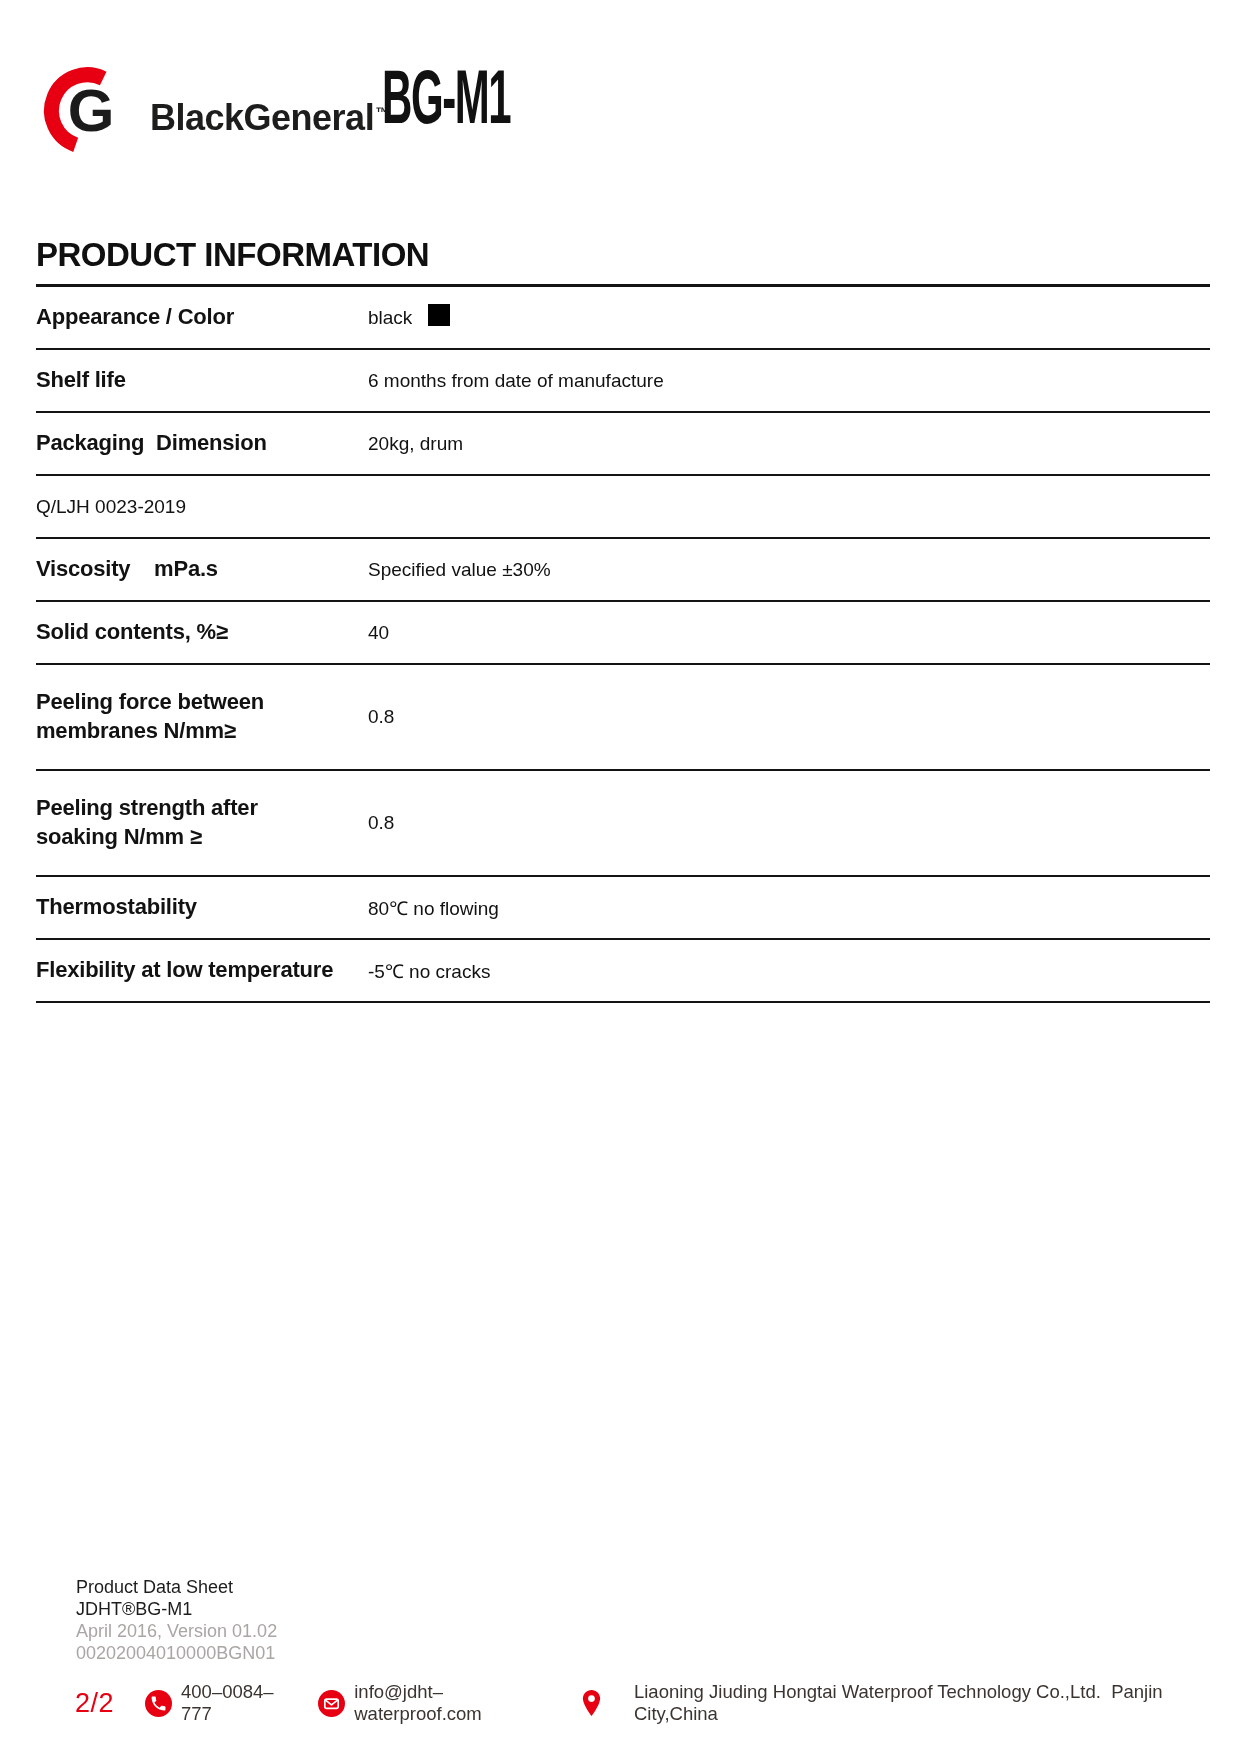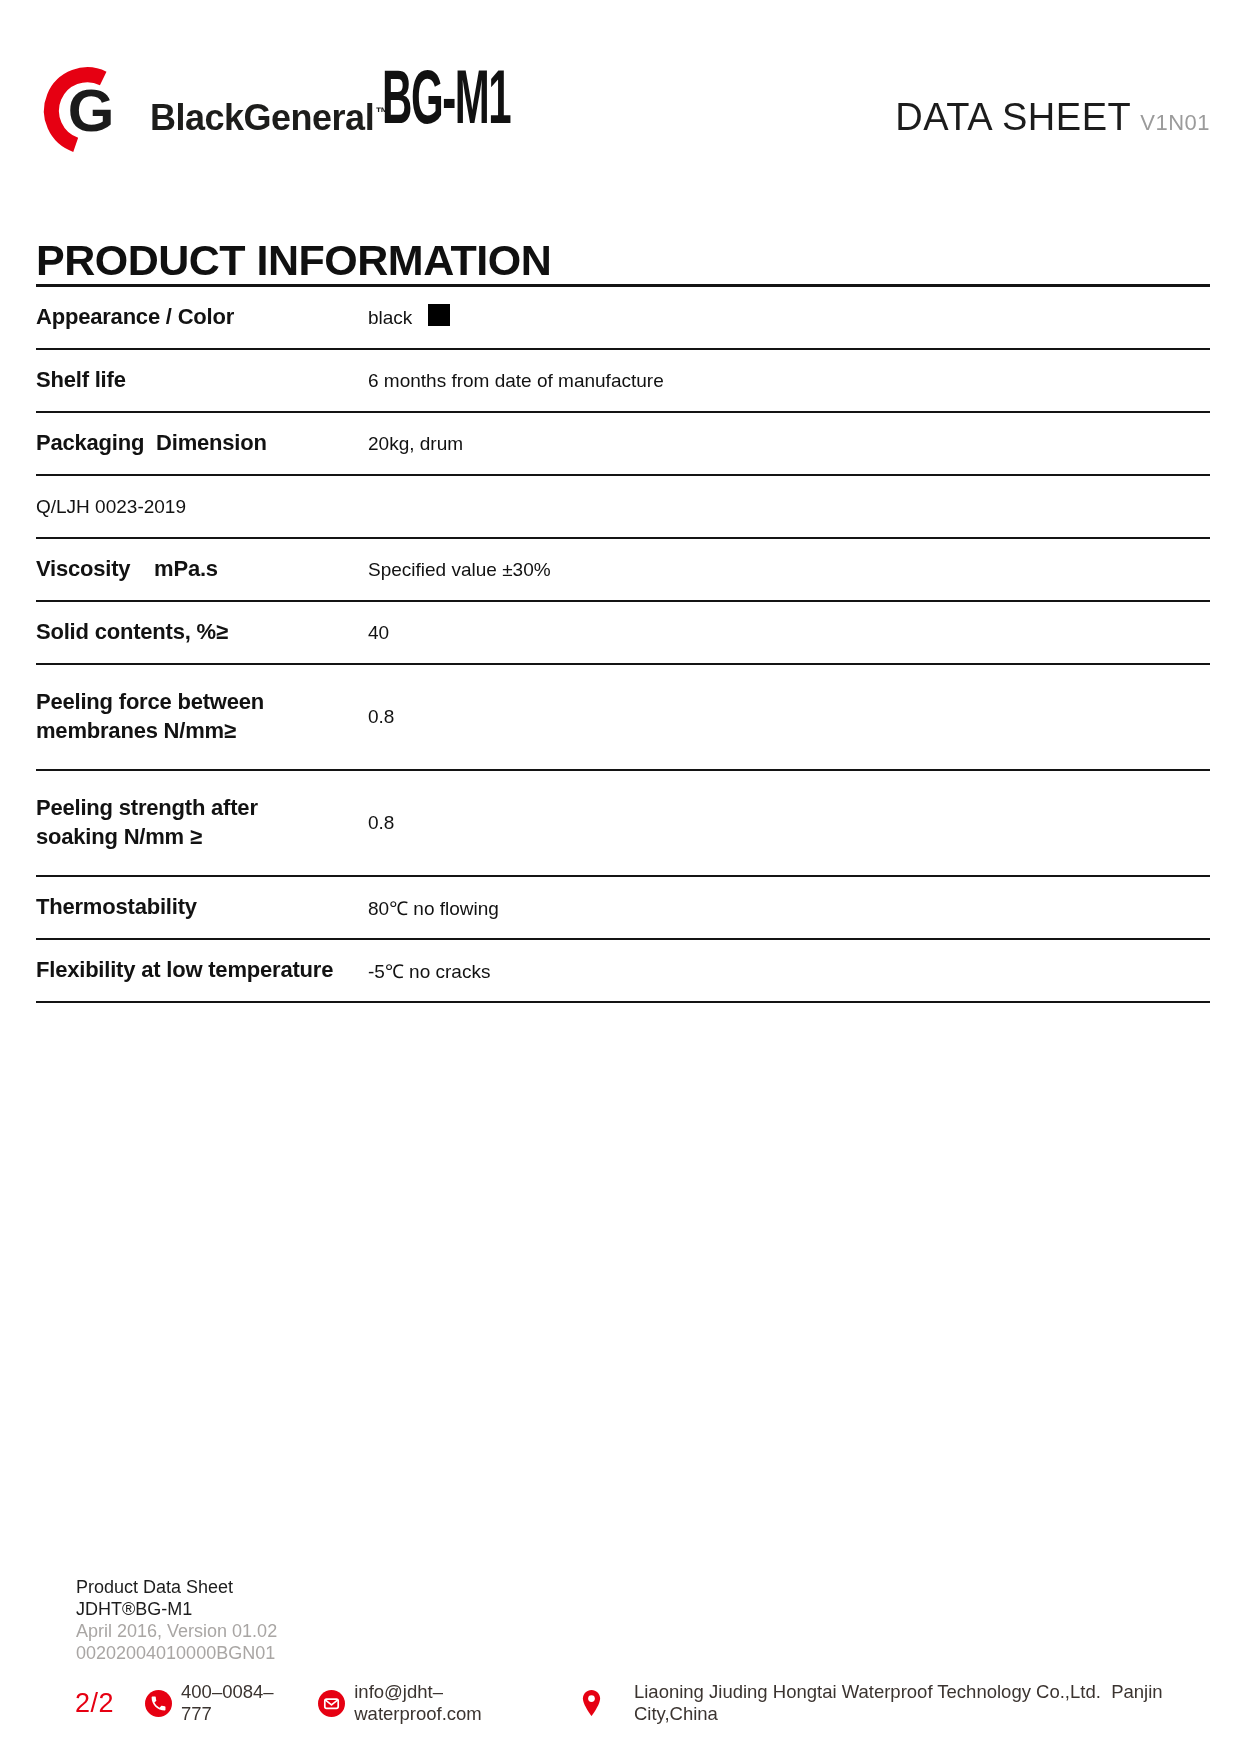--- a/index.html
+++ b/index.html
@@ -29,21 +29,21 @@
   .datasheet {
     position:absolute; right:31px; top:96px;
     display:flex; align-items:baseline;
   }
   .datasheet-label { font-size:38px; font-weight:400; color:#1c1c1c; letter-spacing:0.5px; }
   .datasheet-version { font-size:22px; color:#9b9b9b; margin-left:9px; letter-spacing:0.5px; }
 
   
   .section-title {
     position:absolute; left:36px; top:236px;
-    font-size:43px; font-weight:bold; color:#101010; letter-spacing:-0.5px;
+    font-size:33px; font-weight:bold; color:#101010; letter-spacing:-0.5px;
   }
 
   
   .info-table {
     position:absolute; left:36px; top:284px; width:1174px;
     border-top:3px solid #141414;
   }
   .trow {
     display:flex; align-items:center;
     height:61px;
@@ -94,24 +94,20 @@
 
   <svg class="logo-mark" viewBox="0 0 100 100" aria-hidden="true">
     <path d="M 65.2 21.4 A 36 36 0 1 0 37.7 87.8" fill="none" stroke="#e60012" stroke-width="15"></path>
     <text x="53" y="74" text-anchor="middle" font-family="Liberation Sans, sans-serif" font-weight="bold" font-size="60" fill="#1b1b1b">G</text>
   </svg>
 
   <div class="brand-name"><span>BlackGeneral</span><span class="brand-tm">™</span></div>
 
   <div class="product-code">BG-M1</div>
 
-  <div class="datasheet">
-    <span class="datasheet-label">DATA SHEET</span>
-    <span class="datasheet-version">V1N01</span>
-  </div>
 
   <div class="section-title">PRODUCT INFORMATION</div>
 
   <div class="info-table">
     <div>
         <div class="trow">
           <div class="tlabel">Appearance / Color</div>
           <div class="tvalue"><span>black</span><span class="swatch" style="background: rgb(0, 0, 0);"></span></div>
         </div>
         <div class="trow">

